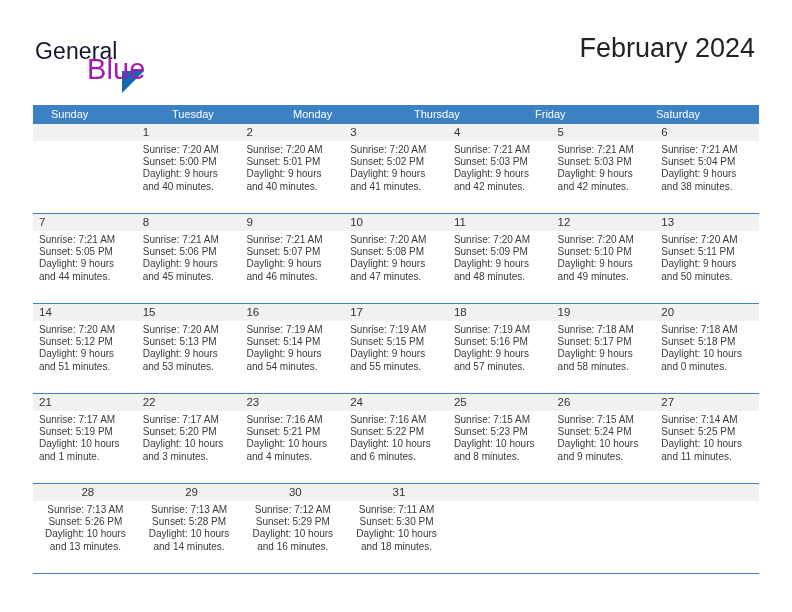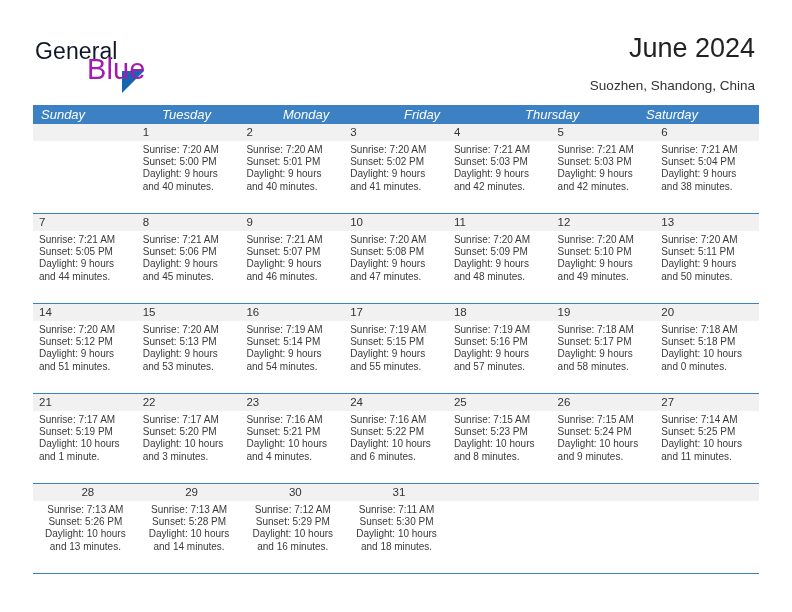--- a/index.html
+++ b/index.html
@@ -92,26 +92,25 @@
   }
   .weekdays {
     display: flex;
     width: 726px;
     height: 19px;
     background: #3b81c4;
   }
   .weekday {
     flex: 1 1 0;
     color: #ffffff;
-    font-size: 13px;
+    font-size: 11px;
     line-height: 19px;
-    padding-left: 8px;
+    padding-left: 18px;
     box-sizing: border-box;
     white-space: nowrap;
-    font-style: italic;
   }
 
   .week {
     display: flex;
     width: 726px;
     height: 90px;
     border-bottom: 1.6px solid #3b81c4;
     box-sizing: border-box;
   }
   .week:last-child {
@@ -154,32 +153,31 @@
 <div class="page">
 
   <div class="header">
 
     <div class="logo">
       <span class="logo-general">General</span>
       <span class="logo-triangle"></span>
       <span class="logo-blue">Blue</span>
     </div>
 
-    <div class="title">June 2024</div>
-    <div class="subtitle">Suozhen, Shandong, China</div>
+    <div class="title">February 2024</div>
   </div>
 
   <div class="calendar">
 
     <div class="weekdays">
       <div class="weekday">Sunday</div>
       <div class="weekday">Tuesday</div>
       <div class="weekday">Monday</div>
+      <div class="weekday">Thursday</div>
       <div class="weekday">Friday</div>
-      <div class="weekday">Thursday</div>
       <div class="weekday">Saturday</div>
     </div>
 
     <div class="week">
       <div class="cell empty">
         <div class="cell-daynum"></div>
         <div class="cell-body">
           <div class="cell-line"></div>
           <div class="cell-line"></div>
           <div class="cell-line"></div>

